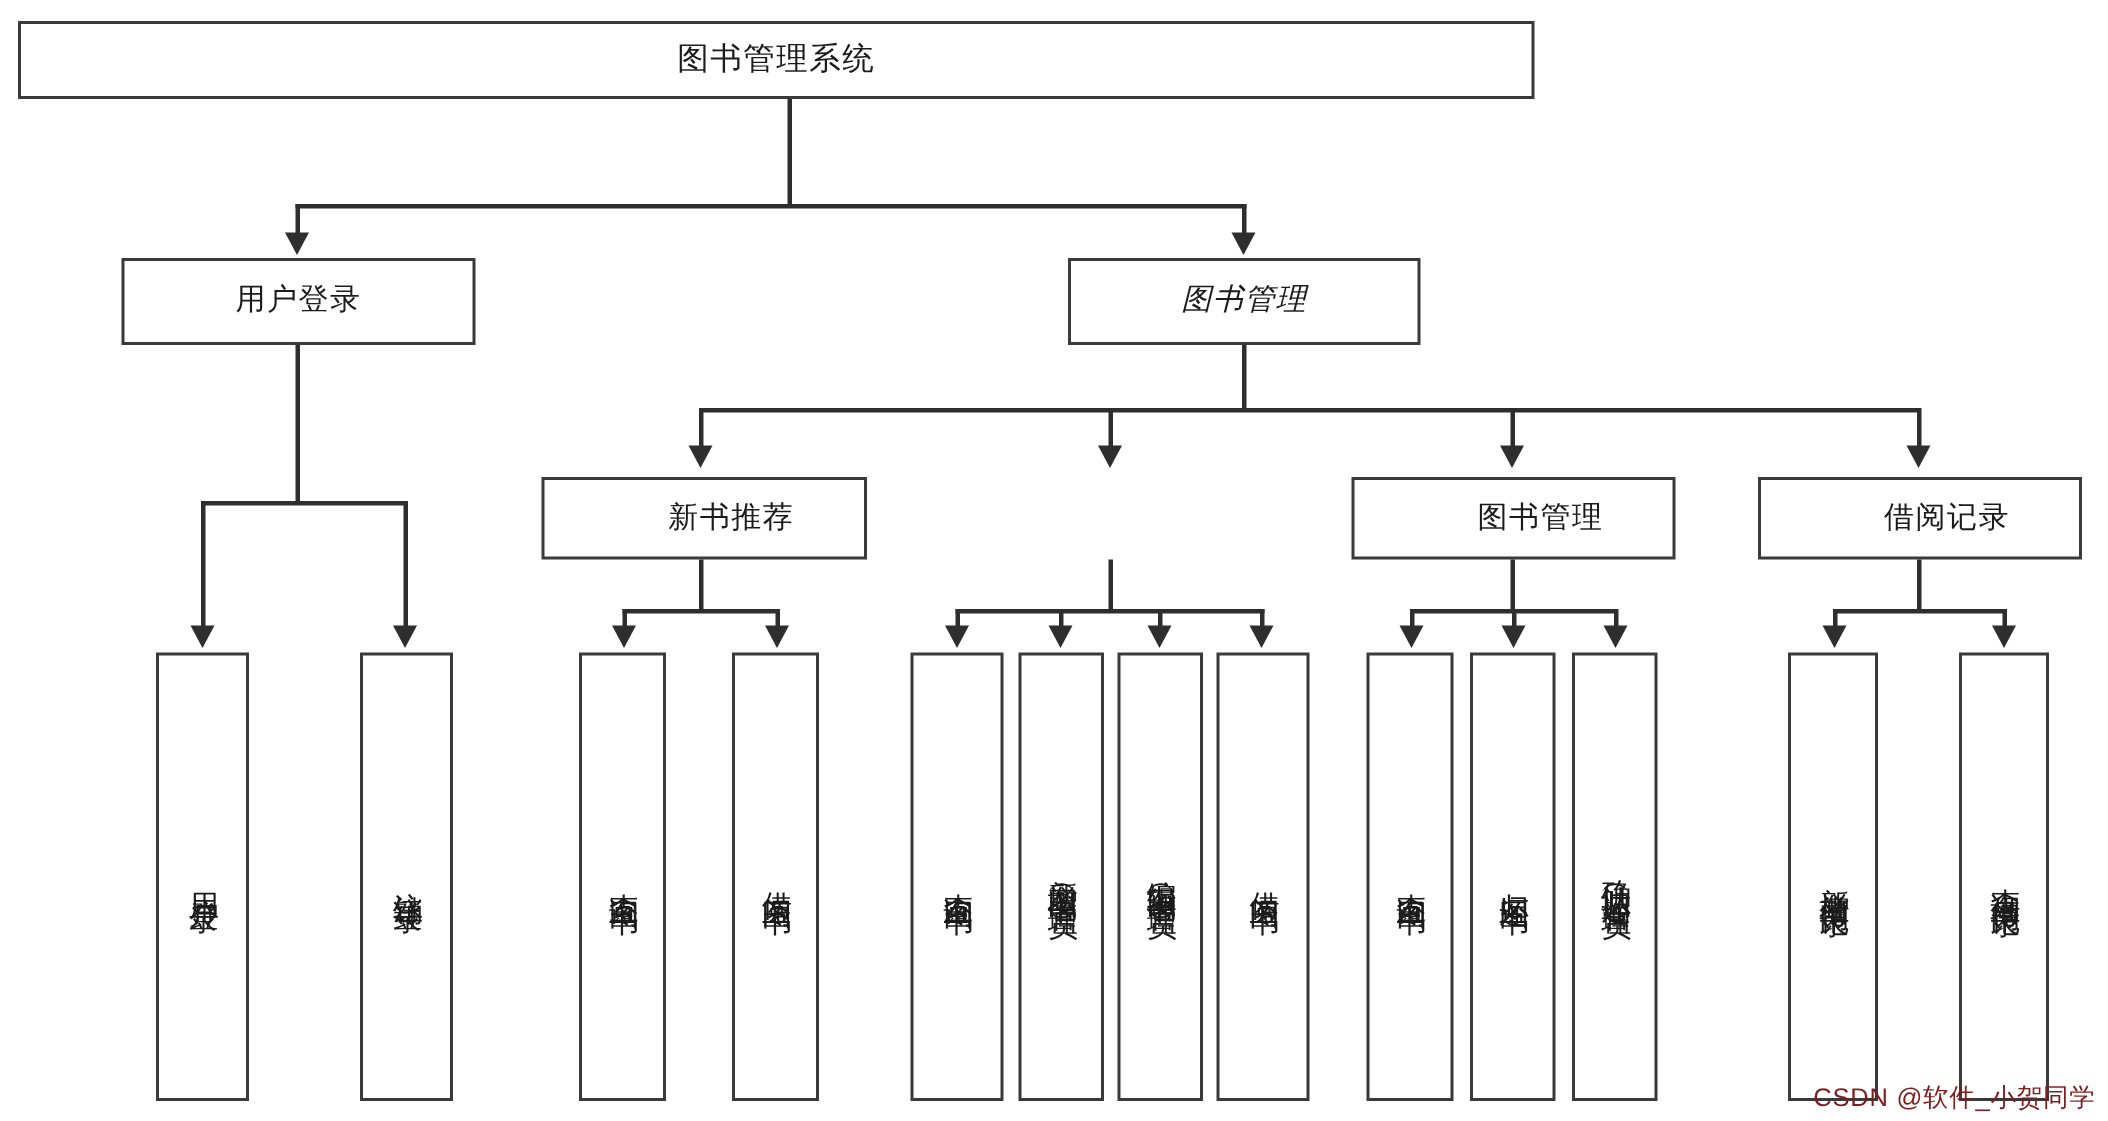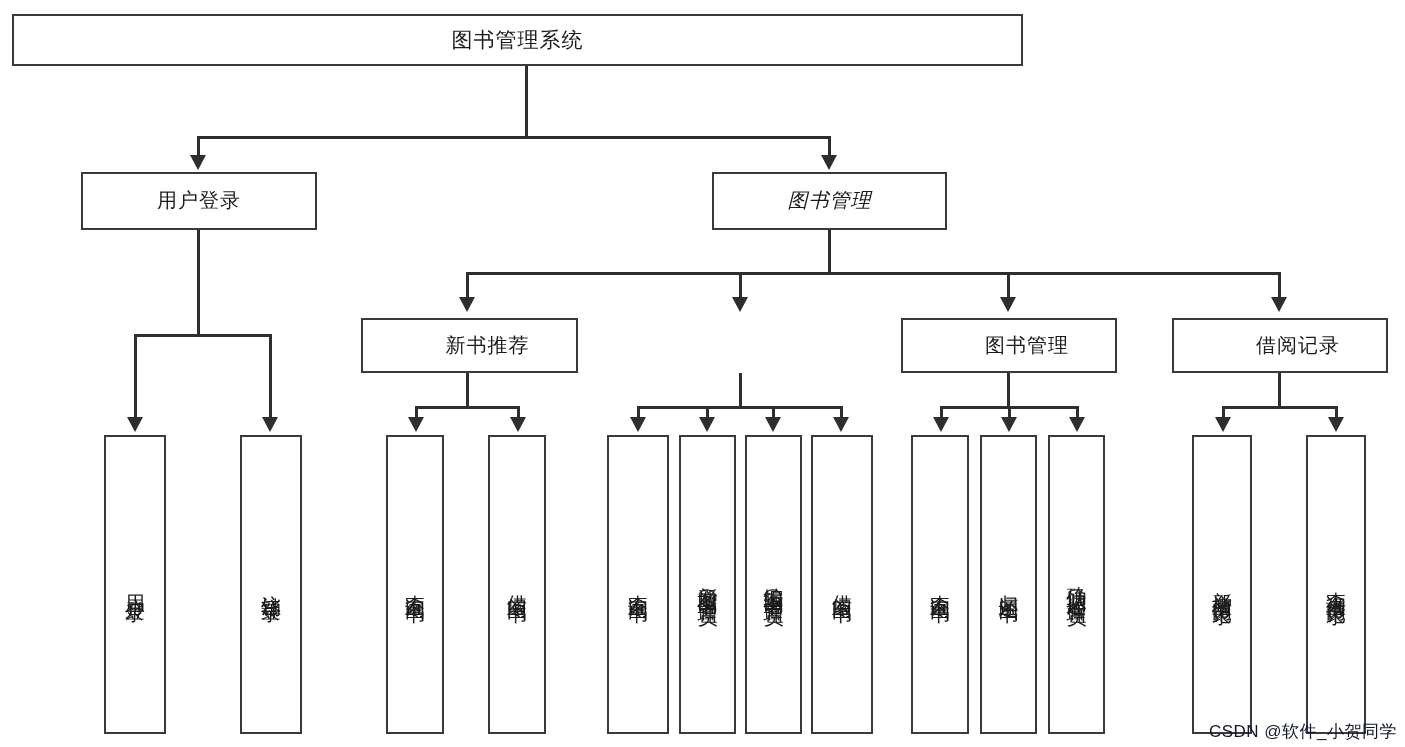--- a/index.html
+++ b/index.html
@@ -54,21 +54,21 @@
     border-left:8px solid transparent;
     border-right:8px solid transparent;
     border-top:15px solid #2e2e2e;
   }
 
   
   #watermark{
     position:absolute;
     right:8px;bottom:4px;
     font-size:17px;
-    color:#0f172a;
+    color:#7f1d1d;
     letter-spacing:0.5px;
     pointer-events:none;
     white-space:nowrap;
   }
 </style>
 </head>
 <body>
 
 <div id="stage">
 

